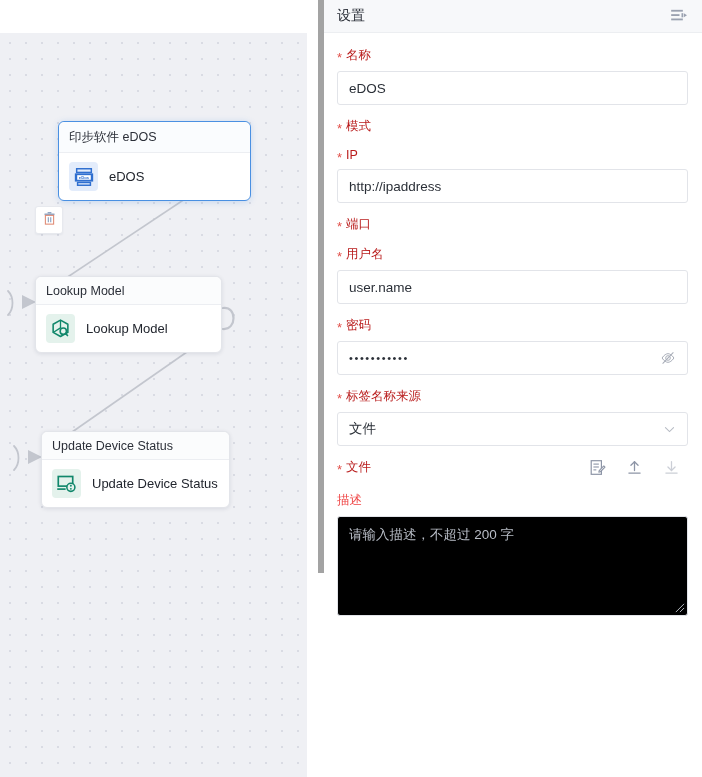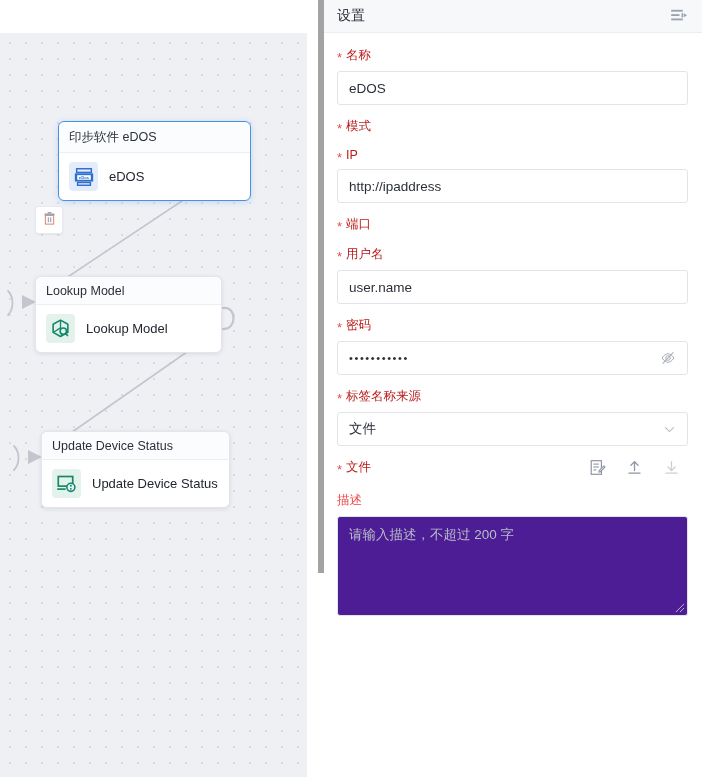--- a/index.html
+++ b/index.html
@@ -124,21 +124,21 @@
   }
   .input .val { flex:1 1 auto; white-space: nowrap; overflow: hidden; }
   .input .suffix { flex: 0 0 auto; display:flex; align-items:center; }
   .dots { letter-spacing: 1.6px; font-size: 11px; color:#2b3038; }
 
   .textarea {
     width: 100%; height: 100px;
     border: 1px solid #e2e4e9; border-radius: 3px;
     padding: 8px 11px;
     font-size: 13.5px; color: #b9bec7;
-    background: #4c1d95;
+    background: #000000;
     position: relative;
     font-family: "Liberation Sans", sans-serif;
     line-height: 1.5;
   }
   .resize-grip {
     position:absolute; right: 2px; bottom: 2px; width: 11px; height: 11px;
   }
   .icon-btn { cursor: pointer; display:flex; align-items:center; }
 </style>
 </head>

